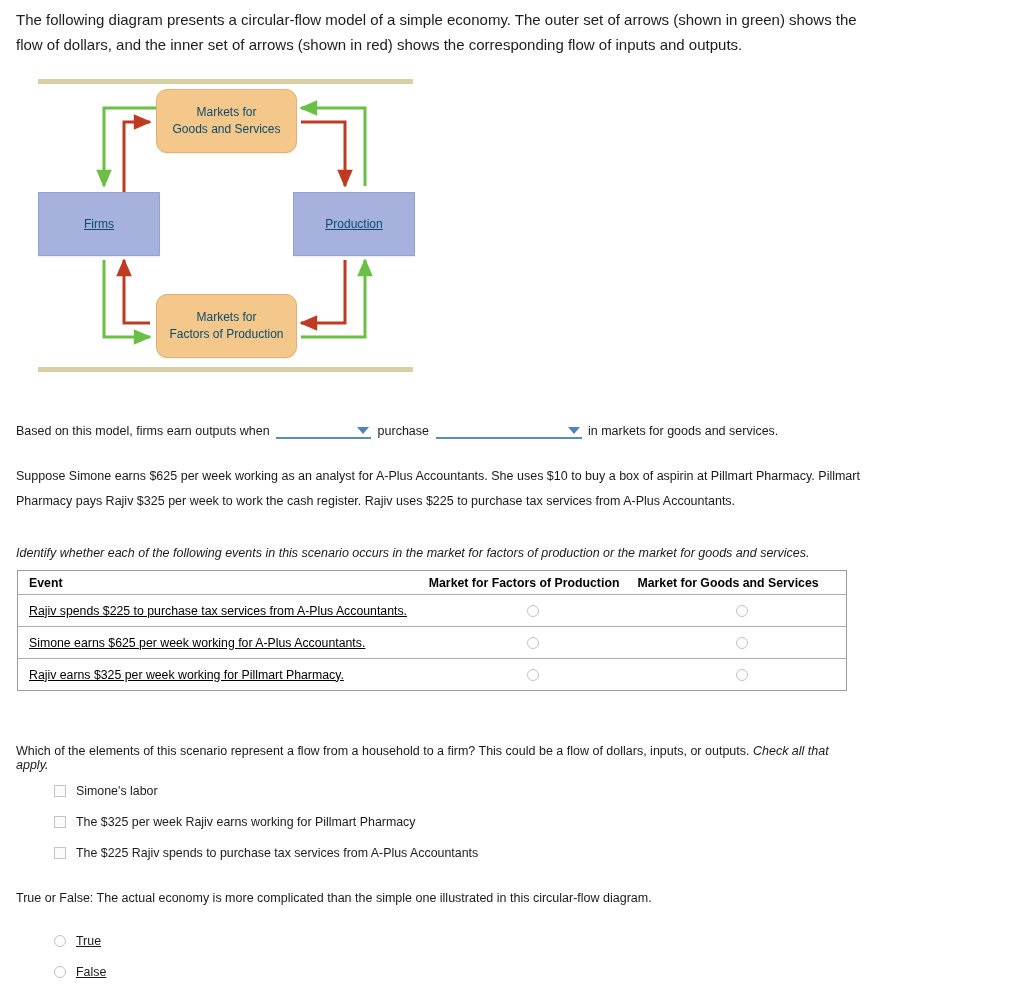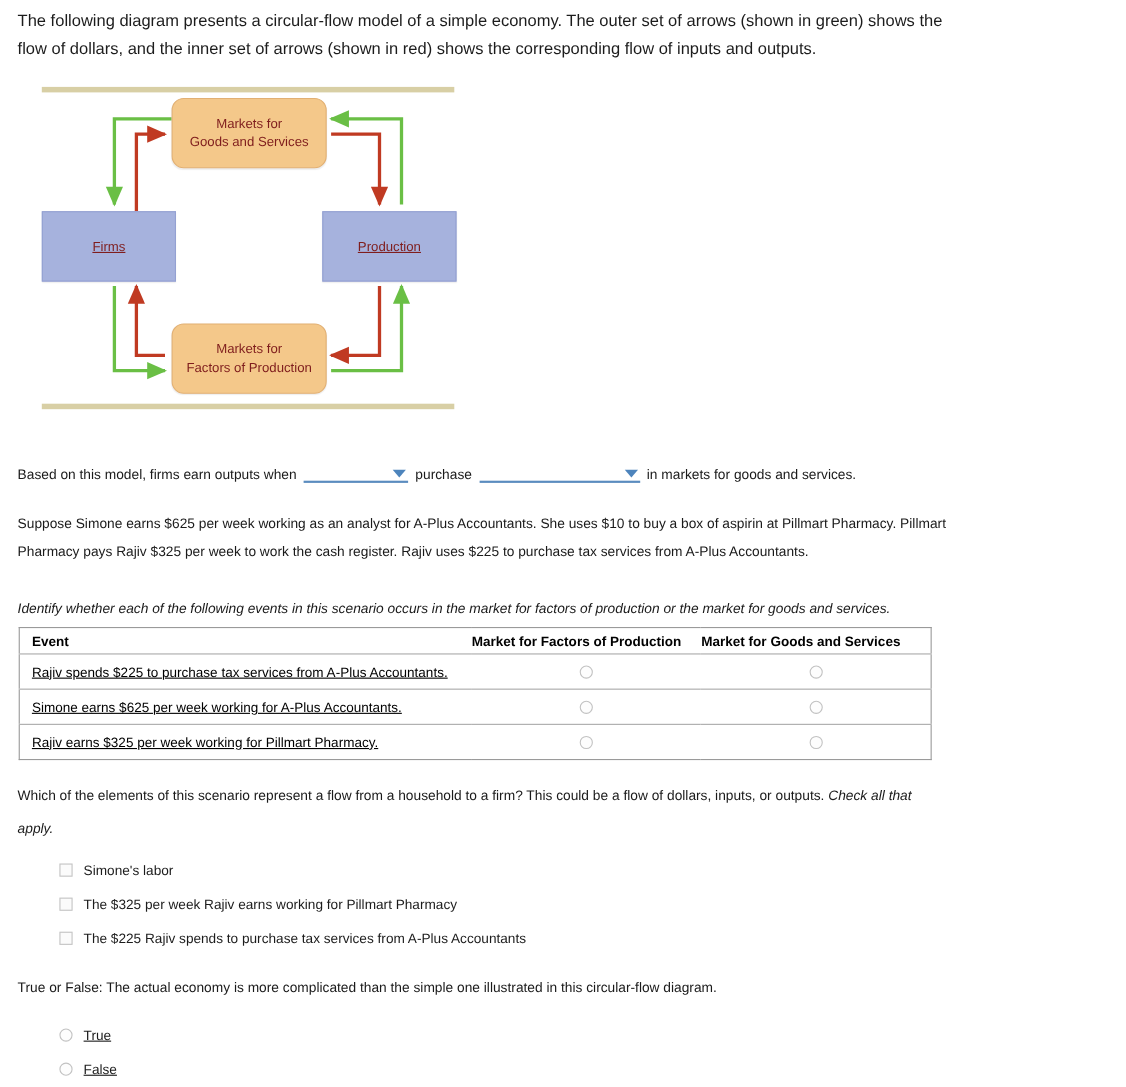--- a/index.html
+++ b/index.html
@@ -46,21 +46,21 @@
   .rule.top { top: 5px; }
   .rule.bottom { top: 293px; }
 
   .node {
     position: absolute;
     display: flex;
     align-items: center;
     justify-content: center;
     text-align: center;
     font-size: 12px;
-    color: #7f1d1d;
+    color: #0c4a6e;
     line-height: 17px;
     z-index: 4;
   }
   .node.market {
     background: #f4c88a;
     border: 1px solid #e2b073;
     border-radius: 11px;
     box-shadow: 0 1px 1px rgba(0,0,0,0.07);
   }
   .node.sector {
@@ -167,23 +167,23 @@
     border: 1px solid #c2c2c2;
     border-radius: 50%;
     background: #fdfdfd;
     vertical-align: middle;
   }
 
   
   .checkbox-question {
     position: absolute;
     left: 16px;
-    top: 708px;
+    top: 744px;
     width: 830px;
-    line-height: 30px;
+    line-height: 14px;
   }
   .checkbox-question i { font-style: italic; }
 
   .check-list {
     position: absolute;
     left: 54px;
     top: 775px;
     width: 700px;
   }
   .check-row {

